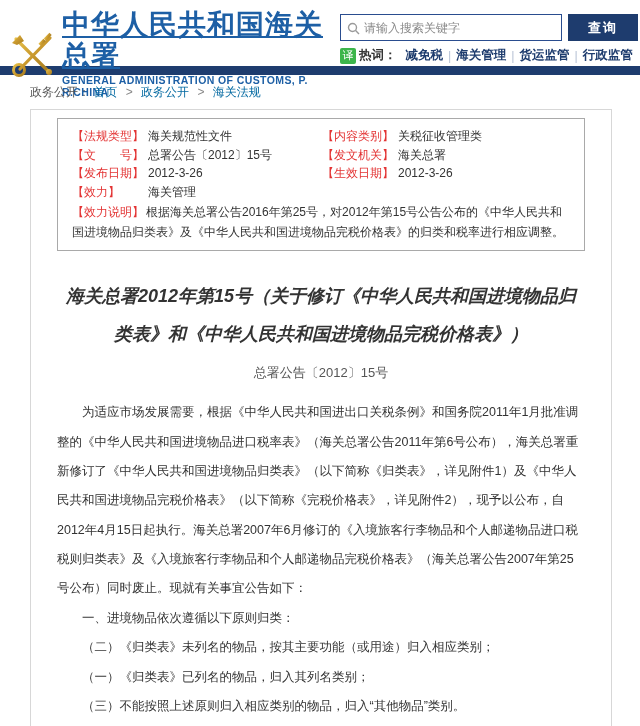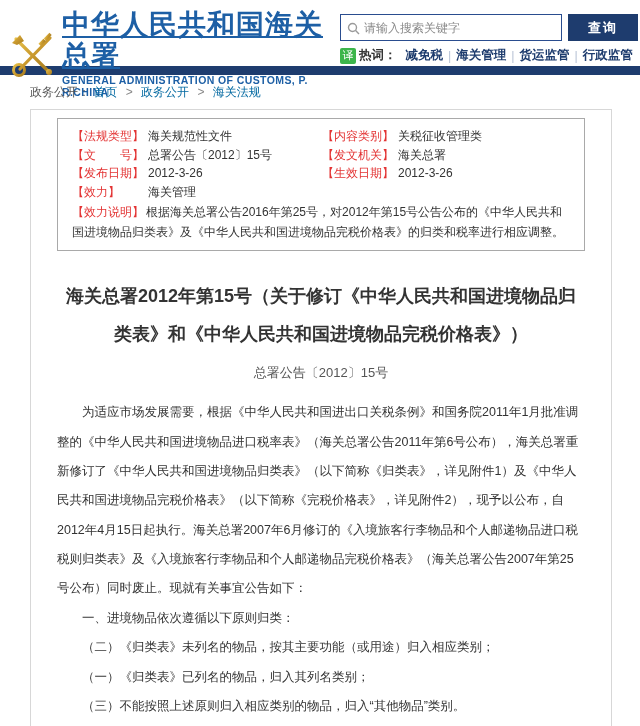--- a/index.html
+++ b/index.html
@@ -45,21 +45,21 @@
   .meta-box { border: 1px solid #a9a9a9; padding: 8px 12px 8px 14px; font-size: 12px; line-height: 1.55; }
   .meta-cols { display: flex; }
   .meta-col { width: 50%; }
   .meta-row { white-space: nowrap; }
   .meta-label { color: #e33333; display: inline-block; min-width: 76px; }
   .meta-value { color: #333; }
   .meta-note { margin-top: 2px; line-height: 1.6; white-space: normal; }
   .meta-note .meta-label { min-width: 0; margin-right: 2px; }
 
   .doc-title { margin: 26px auto 0 auto; width: 528px; text-align: center; font-size: 18px;
-    font-weight: bold; color: #333; line-height: 2.15; }
+    font-weight: bold; color: #333; line-height: 2.15; font-style: italic; }
   .doc-subtitle { text-align: center; font-size: 13px; color: #555; margin-top: 10px; }
 
   .article { margin-top: 16px; font-size: 12.5px; color: #333; line-height: 2.35; }
   .article p { text-indent: 2em; }
 </style>
 </head>
 <body>
 
 <div class="header">
   <div class="brand">

